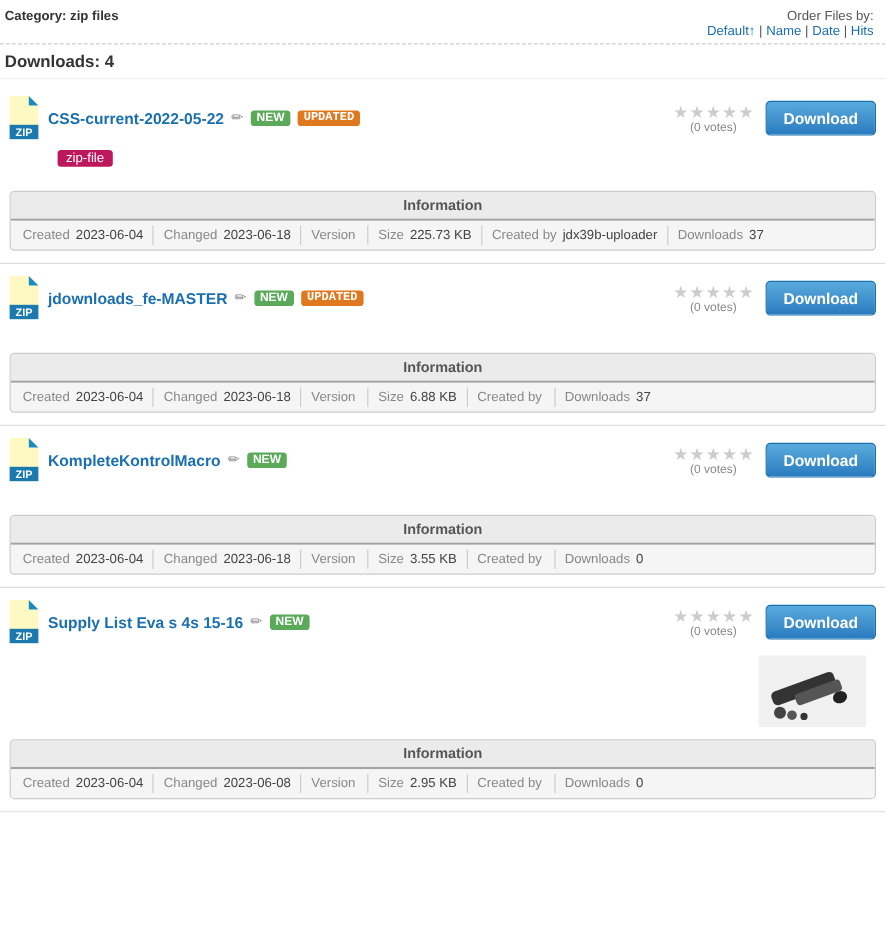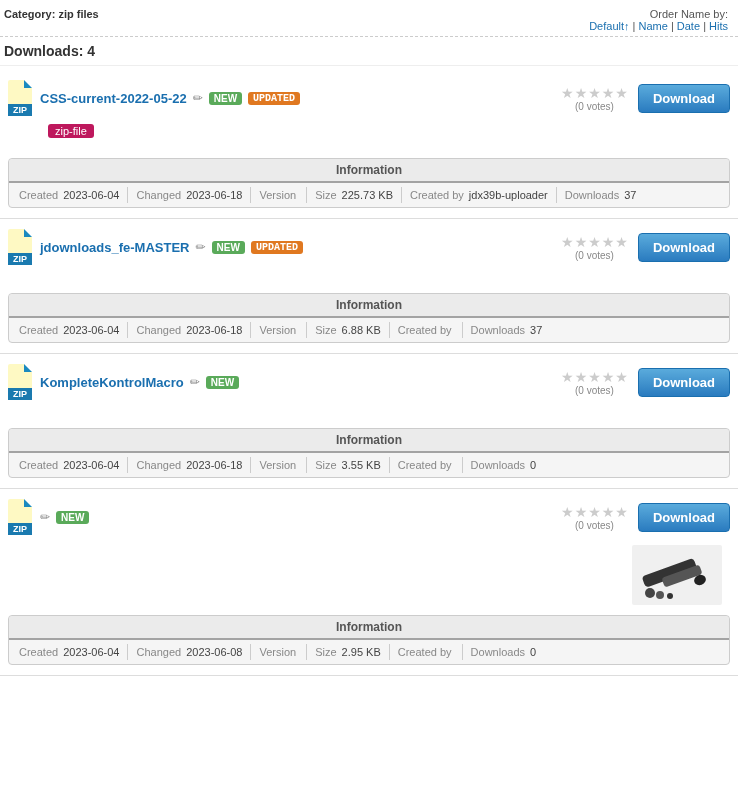--- a/index.html
+++ b/index.html
@@ -184,21 +184,21 @@
     .info-cell:last-child { border-right: none; }
     .info-cell .label { color: #888; margin-right: 2px; }
     .clearfix::after { content: ''; display: table; clear: both; }
   </style>
 </head>
 <body>
 
 <div class="top-bar">
   <span class="category-label">Category: zip files</span>
   <div class="order-box">
-    <span>Order Name by:</span><br>
+    <span>Order Files by:</span><br>
     <a href="#">Default↑</a>
     <span> | </span>
     <a href="#">Name</a>
     <span> | </span>
     <a href="#">Date</a>
     <span> | </span>
     <a href="#">Hits</a>
   </div>
 </div>
 
@@ -323,20 +323,21 @@
   </div>
 </div>
 
 <div class="file-section">
   <div class="file-row">
     <div class="zip-icon">
       <span class="zip-icon-label">ZIP</span>
     </div>
     <div class="file-main">
       <div class="file-title-row">
+        <a class="file-name" href="#">Supply List Eva s 4s 15-16</a>
         <span class="edit-icon" title="Edit">✏</span>
         <span class="badge badge-new">NEW</span>
       </div>
     </div>
     <div class="stars-area">
       <div class="stars">
         <span class="star">★</span>
         <span class="star">★</span>
         <span class="star">★</span>
         <span class="star">★</span>

